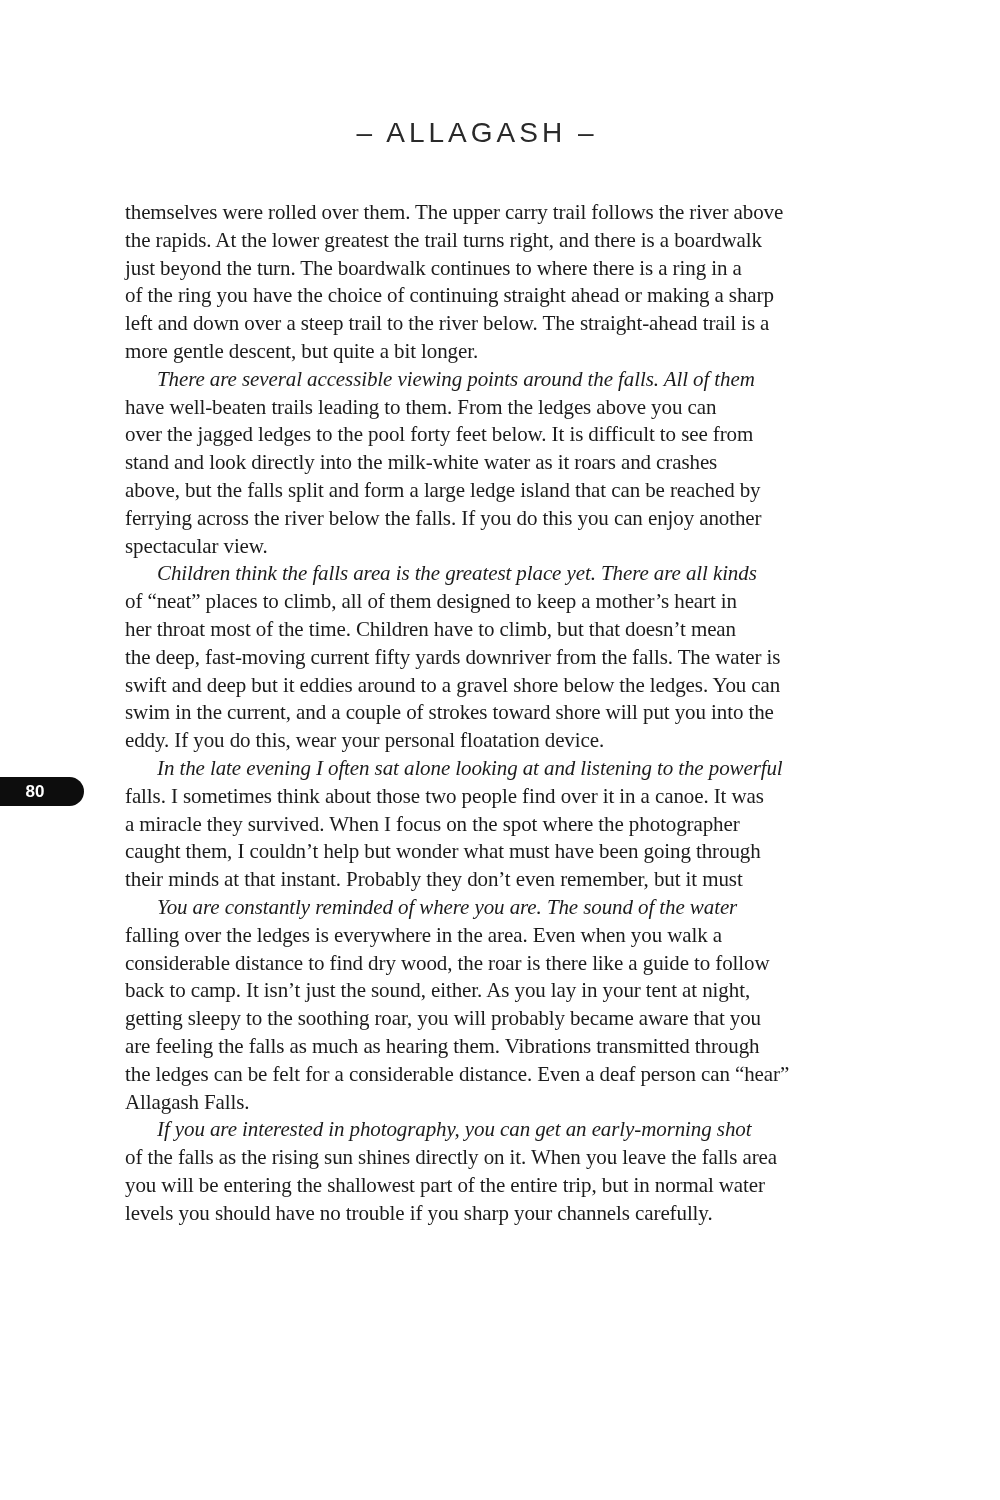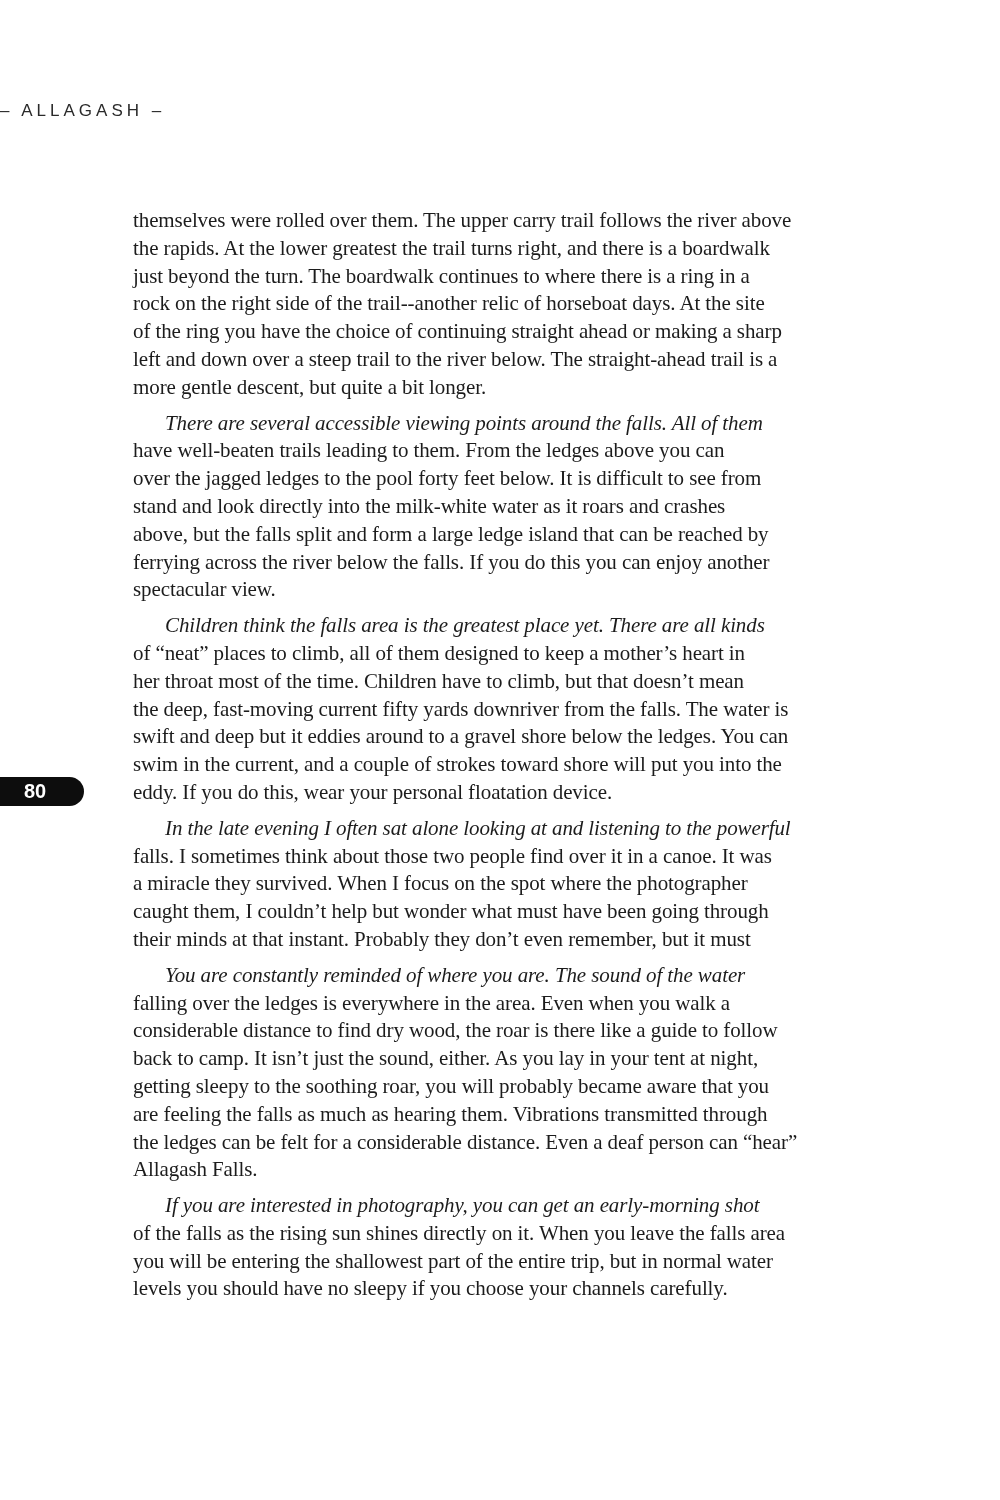--- a/index.html
+++ b/index.html
@@ -6,38 +6,38 @@
   body {
     width: 1000px;
     height: 1500px;
     background: #ffffff;
     position: relative;
     overflow: hidden;
     font-family: "Liberation Serif", serif;
   }
   .running-head {
     position: absolute;
-    top: 101px;
+    top: 117px;
     left: 0;
     width: 954px;
-    text-align: left;
+    text-align: center;
     font-family: "Liberation Sans", sans-serif;
-    font-size: 17px;
+    font-size: 28px;
     font-weight: 400;
     letter-spacing: 4px;
     color: #2a2a2a;
   }
   .body-text {
     position: absolute;
     top: 199px;
     left: 125px;
     width: 770px;
     color: #1c1c1c;
   }
-  .para { margin: 8px; padding: 0; }
+  .para { margin: 0; padding: 0; }
   .line {
     white-space: nowrap;
     line-height: 27.8px;
     font-size: 21px;
     letter-spacing: -0.1px;
   }
   .line.indent { padding-left: 32px; font-style: italic; }
   .page-tab {
     position: absolute;
     left: 0;
@@ -49,40 +49,39 @@
     display: flex;
     align-items: center;
     justify-content: center;
     padding-right: 14px;
     box-sizing: border-box;
   }
   .page-tab span {
     color: #ffffff;
     font-family: "Liberation Sans", sans-serif;
     font-weight: bold;
-    font-size: 20px;
+    font-size: 17px;
   }
 </style>
 </head>
 <body>
 
 <div class="page">
 
   <div class="running-head">– ALLAGASH –</div>
 
   <div class="page-tab">
     <span>80</span>
   </div>
 
   <div class="body-text">
       <div class="para">
         <div class="line">themselves were rolled over them. The upper carry trail follows the river above</div>
         <div class="line">the rapids. At the lower greatest the trail turns right, and there is a boardwalk</div>
         <div class="line">just beyond the turn. The boardwalk continues to where there is a ring in a</div>
-        <div class="line">rock on the right side of the trail--another relic of horseboat days. At the site</div>
         <div class="line">of the ring you have the choice of continuing straight ahead or making a sharp</div>
         <div class="line">left and down over a steep trail to the river below. The straight-ahead trail is a</div>
         <div class="line">more gentle descent, but quite a bit longer.</div>
       </div>
       <div class="para">
         <div class="line indent">There are several accessible viewing points around the falls. All of them</div>
         <div class="line">have well-beaten trails leading to them. From the ledges above you can</div>
         <div class="line">over the jagged ledges to the pool forty feet below. It is difficult to see from</div>
         <div class="line">stand and look directly into the milk-white water as it roars and crashes</div>
         <div class="line">above, but the falls split and form a large ledge island that can be reached by</div>
@@ -112,17 +111,17 @@
         <div class="line">back to camp. It isn’t just the sound, either. As you lay in your tent at night,</div>
         <div class="line">getting sleepy to the soothing roar, you will probably became aware that you</div>
         <div class="line">are feeling the falls as much as hearing them. Vibrations transmitted through</div>
         <div class="line">the ledges can be felt for a considerable distance. Even a deaf person can “hear”</div>
         <div class="line">Allagash Falls.</div>
       </div>
       <div class="para">
         <div class="line indent">If you are interested in photography, you can get an early-morning shot</div>
         <div class="line">of the falls as the rising sun shines directly on it. When you leave the falls area</div>
         <div class="line">you will be entering the shallowest part of the entire trip, but in normal water</div>
-        <div class="line">levels you should have no sleepy if you choose your channels carefully.</div>
+        <div class="line">levels you should have no trouble if you sharp your channels carefully.</div>
       </div>
     </div>
 
 </div>
 
 </body></html>

